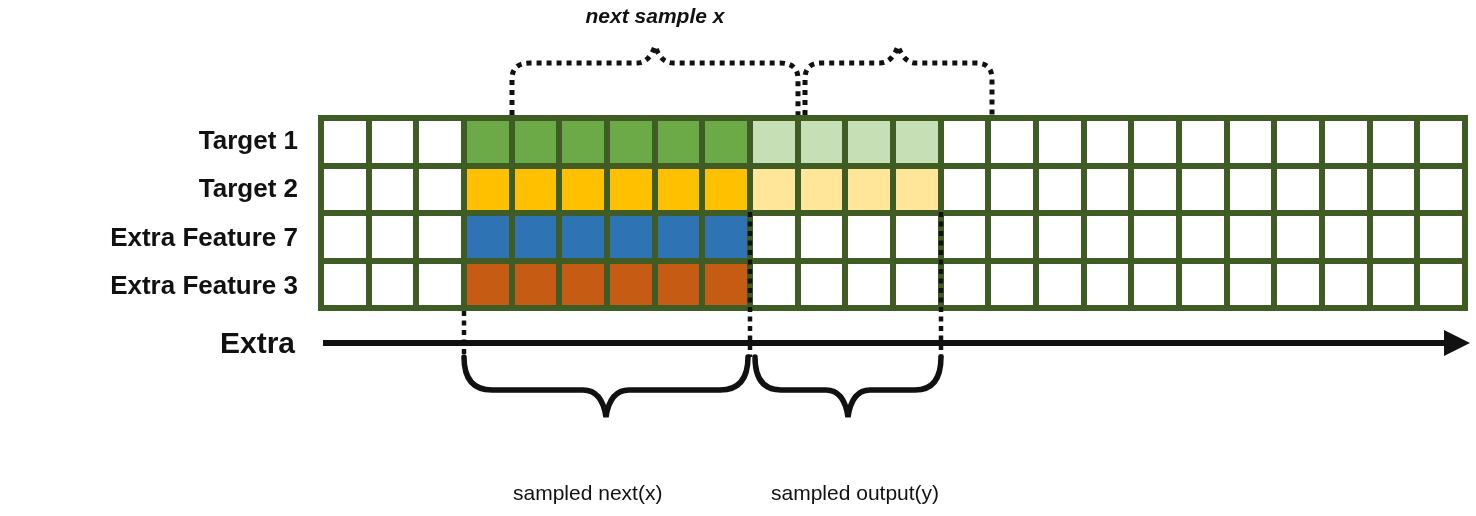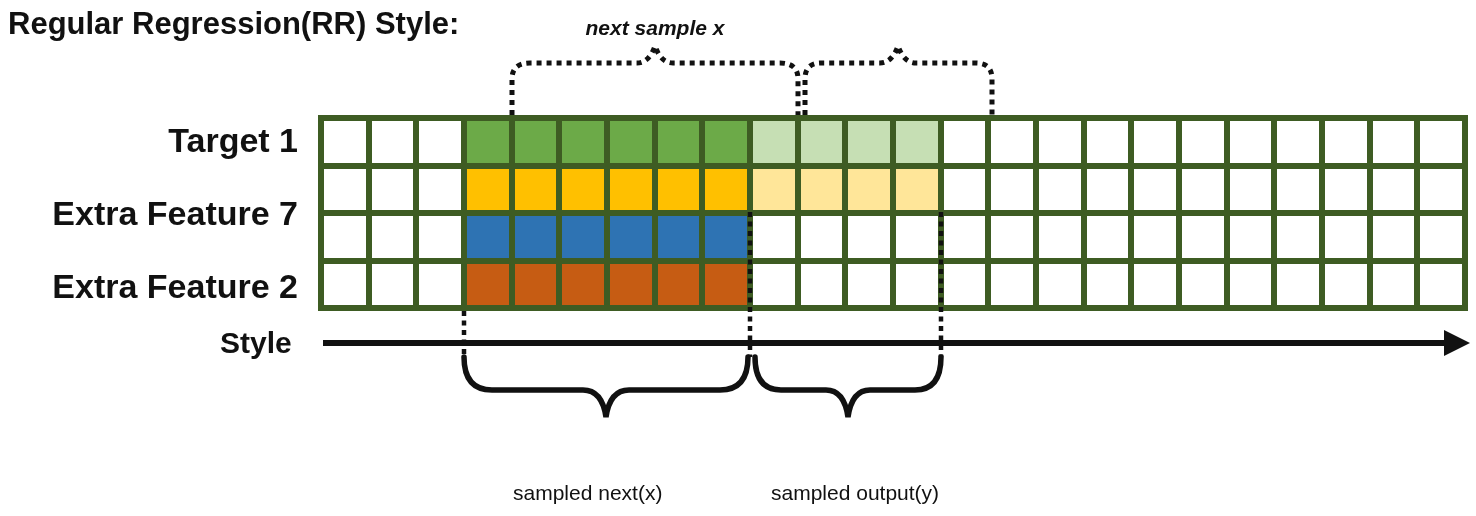--- a/index.html
+++ b/index.html
@@ -10,35 +10,35 @@
     font-family:"Liberation Sans", sans-serif;
     color:#111111;
     overflow:hidden;
   }
   .abs{position:absolute;}
   #page-title{
     left:8px;top:6px;
     font-size:31px;font-weight:700;letter-spacing:0px;
   }
   .sample-label{
-    top:16px;width:220px;
+    top:4px;width:220px;
     text-align:center;
     font-size:21px;font-style:italic;font-weight:600;
   }
   #next-sample-x-label{left:545px;}
   #next-sample-y-label{left:788px;}
   #row-labels{
     left:40px;top:115px;width:268px;height:196px;
     display:flex;flex-direction:column;justify-content:space-between;
     padding:4px 0;box-sizing:border-box;
   }
   .row-label{
     height:42px;display:flex;align-items:center;justify-content:flex-end;
     padding-right:10px;
-    font-size:34px;font-weight:700;
+    font-size:26px;font-weight:700;
   }
   #sample-grid{
     left:318px;top:115px;width:1150px;height:196px;
     box-sizing:border-box;
     padding:6px;
     display:grid;
     grid-template-columns:repeat(24,1fr);
     grid-template-rows:repeat(4,1fr);
     gap:6px;
   }
@@ -54,28 +54,28 @@
   }
   #input-annotation{left:513px;}
   #output-annotation{left:771px;}
   svg{position:absolute;left:0;top:0;}
 </style>
 </head>
 <body>
 
 <div id="canvas">
 
-  <div id="page-title" class="abs">Regular Regression(RR) Style:</div>
 
   <div id="next-sample-x-label" class="abs sample-label">next sample x</div>
 
   <div id="row-labels" class="abs">
     <div class="row-label">Target 1</div>
+    <div class="row-label">Target 2</div>
     <div class="row-label">Extra Feature 7</div>
-    <div class="row-label">Extra Feature 2</div>
+    <div class="row-label">Extra Feature 3</div>
   </div>
 
   <div id="sample-grid" class="abs" style="background: rgb(62, 92, 35);">
       <div class="cell" style="background: rgb(255, 255, 255);"></div>
       <div class="cell" style="background: rgb(255, 255, 255);"></div>
       <div class="cell" style="background: rgb(255, 255, 255);"></div>
       <div class="cell" style="background: rgb(108, 170, 72);"></div>
       <div class="cell" style="background: rgb(108, 170, 72);"></div>
       <div class="cell" style="background: rgb(108, 170, 72);"></div>
       <div class="cell" style="background: rgb(108, 170, 72);"></div>
@@ -181,21 +181,21 @@
     <path d="M941,212 L941,357" fill="none" stroke="#111111" stroke-width="4.5" stroke-dasharray="5 4.5"></path>
 
     <line x1="323" y1="343" x2="1446" y2="343" stroke="#111111" stroke-width="6"></line>
     <polygon points="1444,330 1470,343 1444,356" fill="#111111"></polygon>
 
     <path d="M464,357 Q464,390 492,390 L583,390 Q602,390 606,417 Q610,390 629,390 L720,390 Q748,390 748,357" fill="none" stroke="#111111" stroke-width="5.5" stroke-linecap="round"></path>
 
     <path d="M755,357 Q755,390 781,390 L826,390 Q844,390 848,417 Q852,390 870,390 L915,390 Q941,390 941,357" fill="none" stroke="#111111" stroke-width="5.5" stroke-linecap="round"></path>
   </svg>
 
-  <div id="time-label" class="abs">Style</div>
+  <div id="time-label" class="abs">Extra</div>
 
   <div id="input-annotation" class="abs anno-block">
     <div>sampled next(x)</div>
     
     
   </div>
   <div id="output-annotation" class="abs anno-block">
     <div>sampled output(y)</div>
     
     

